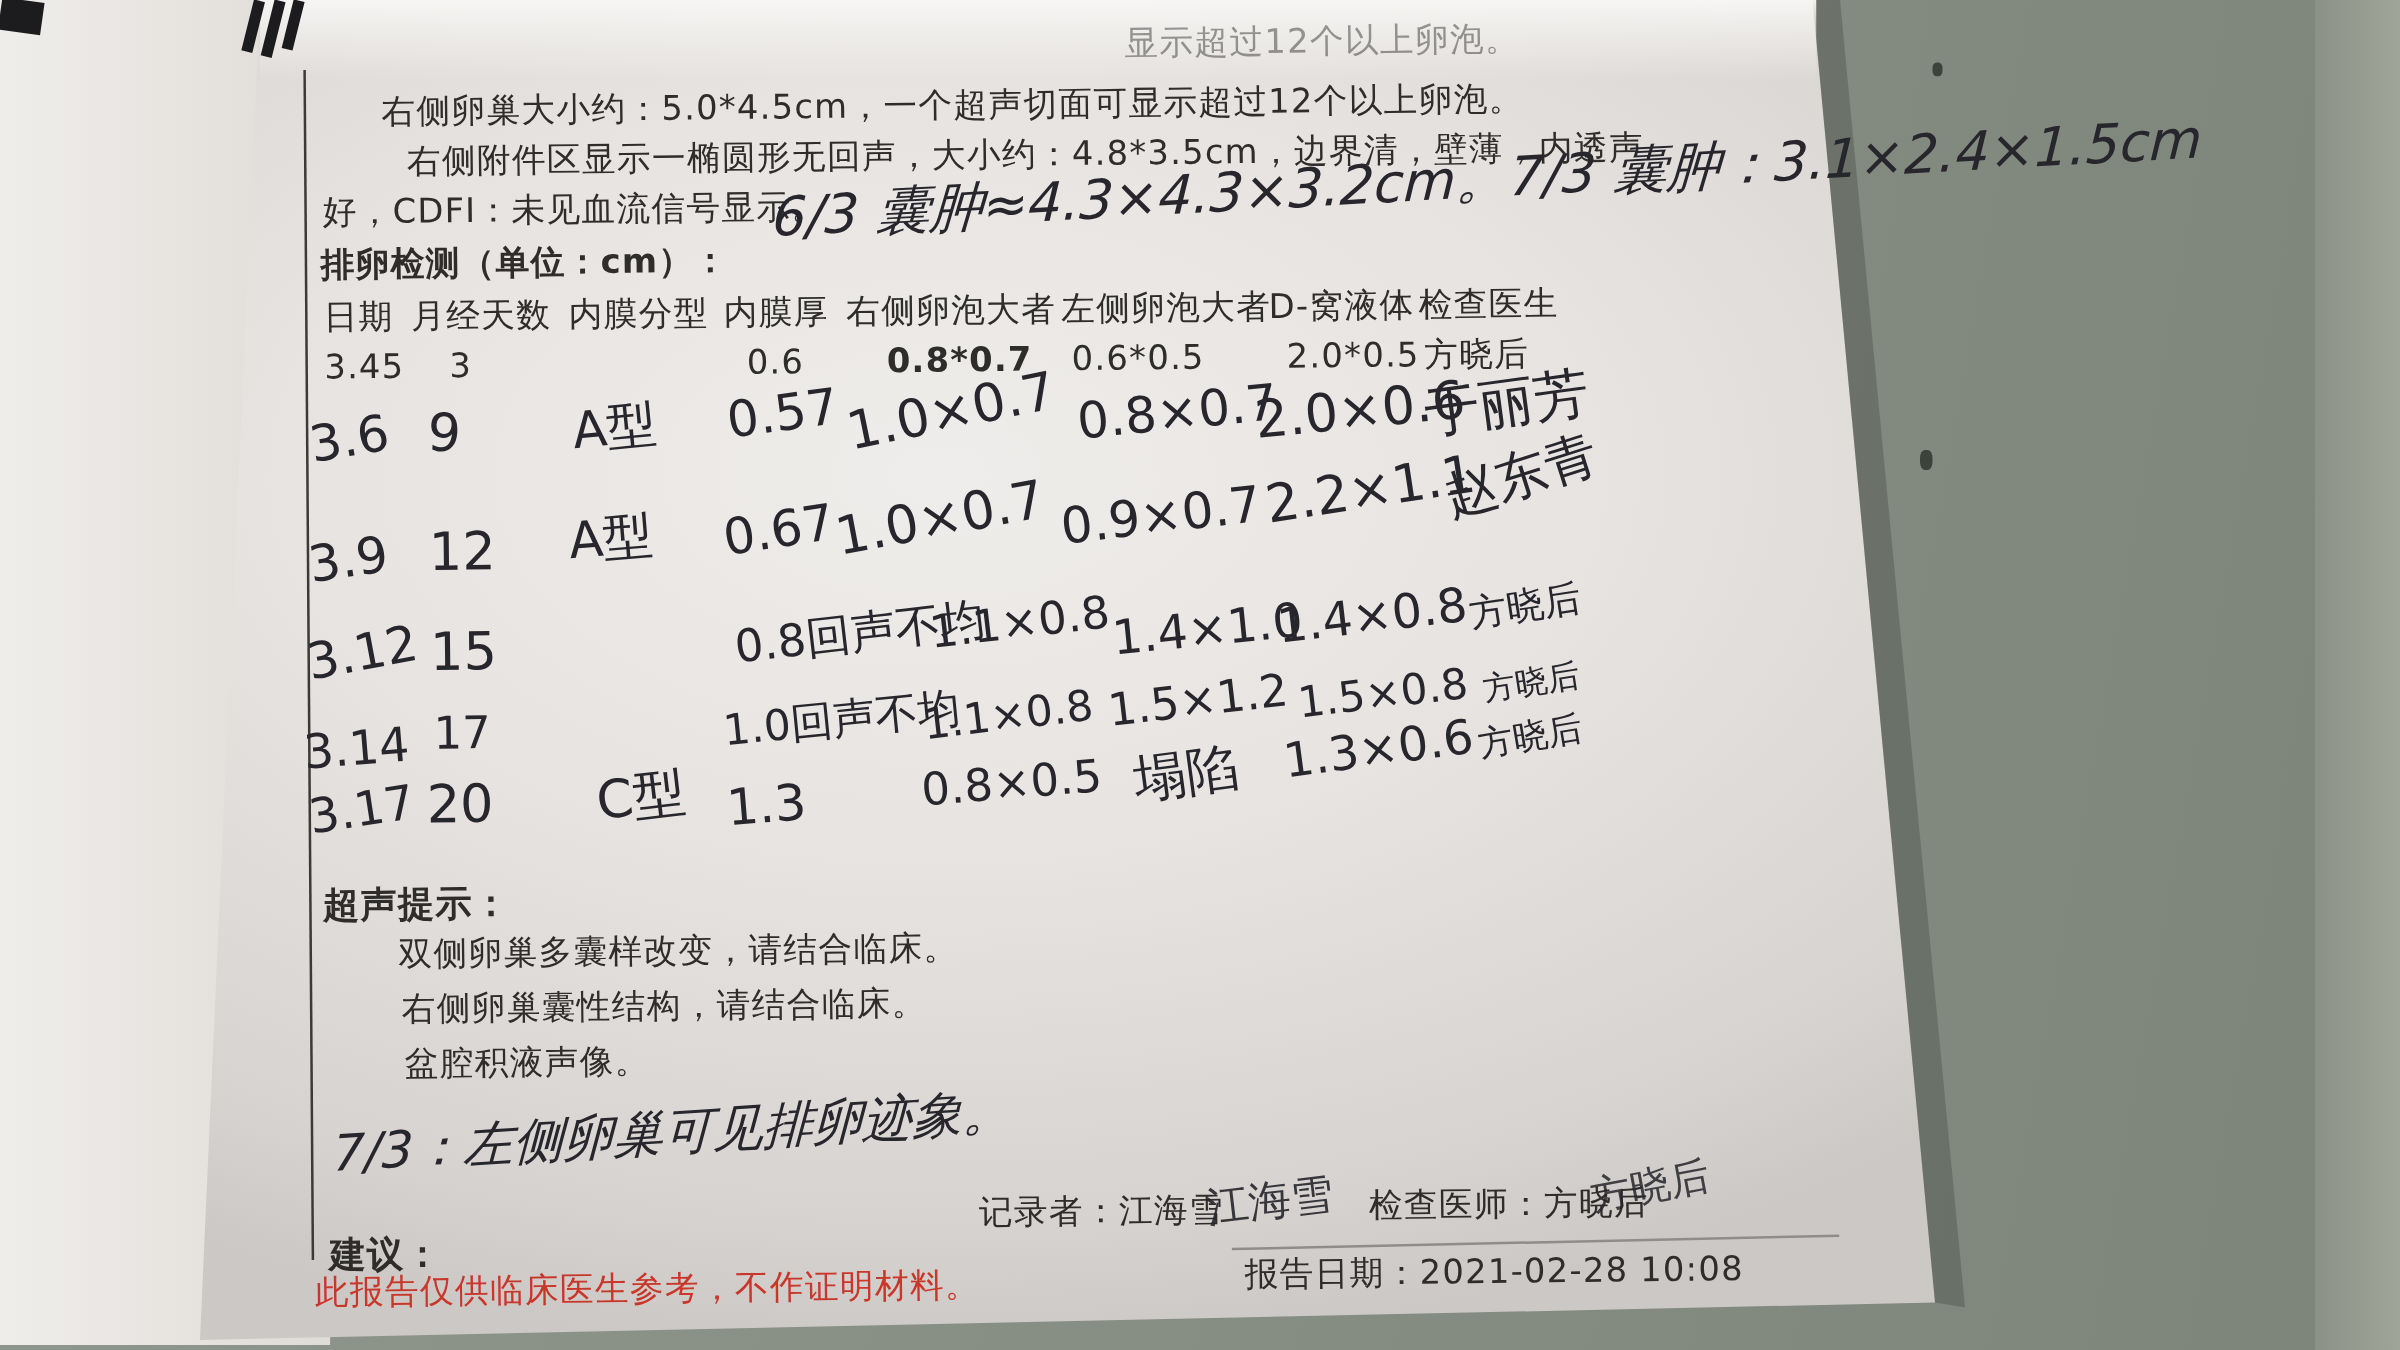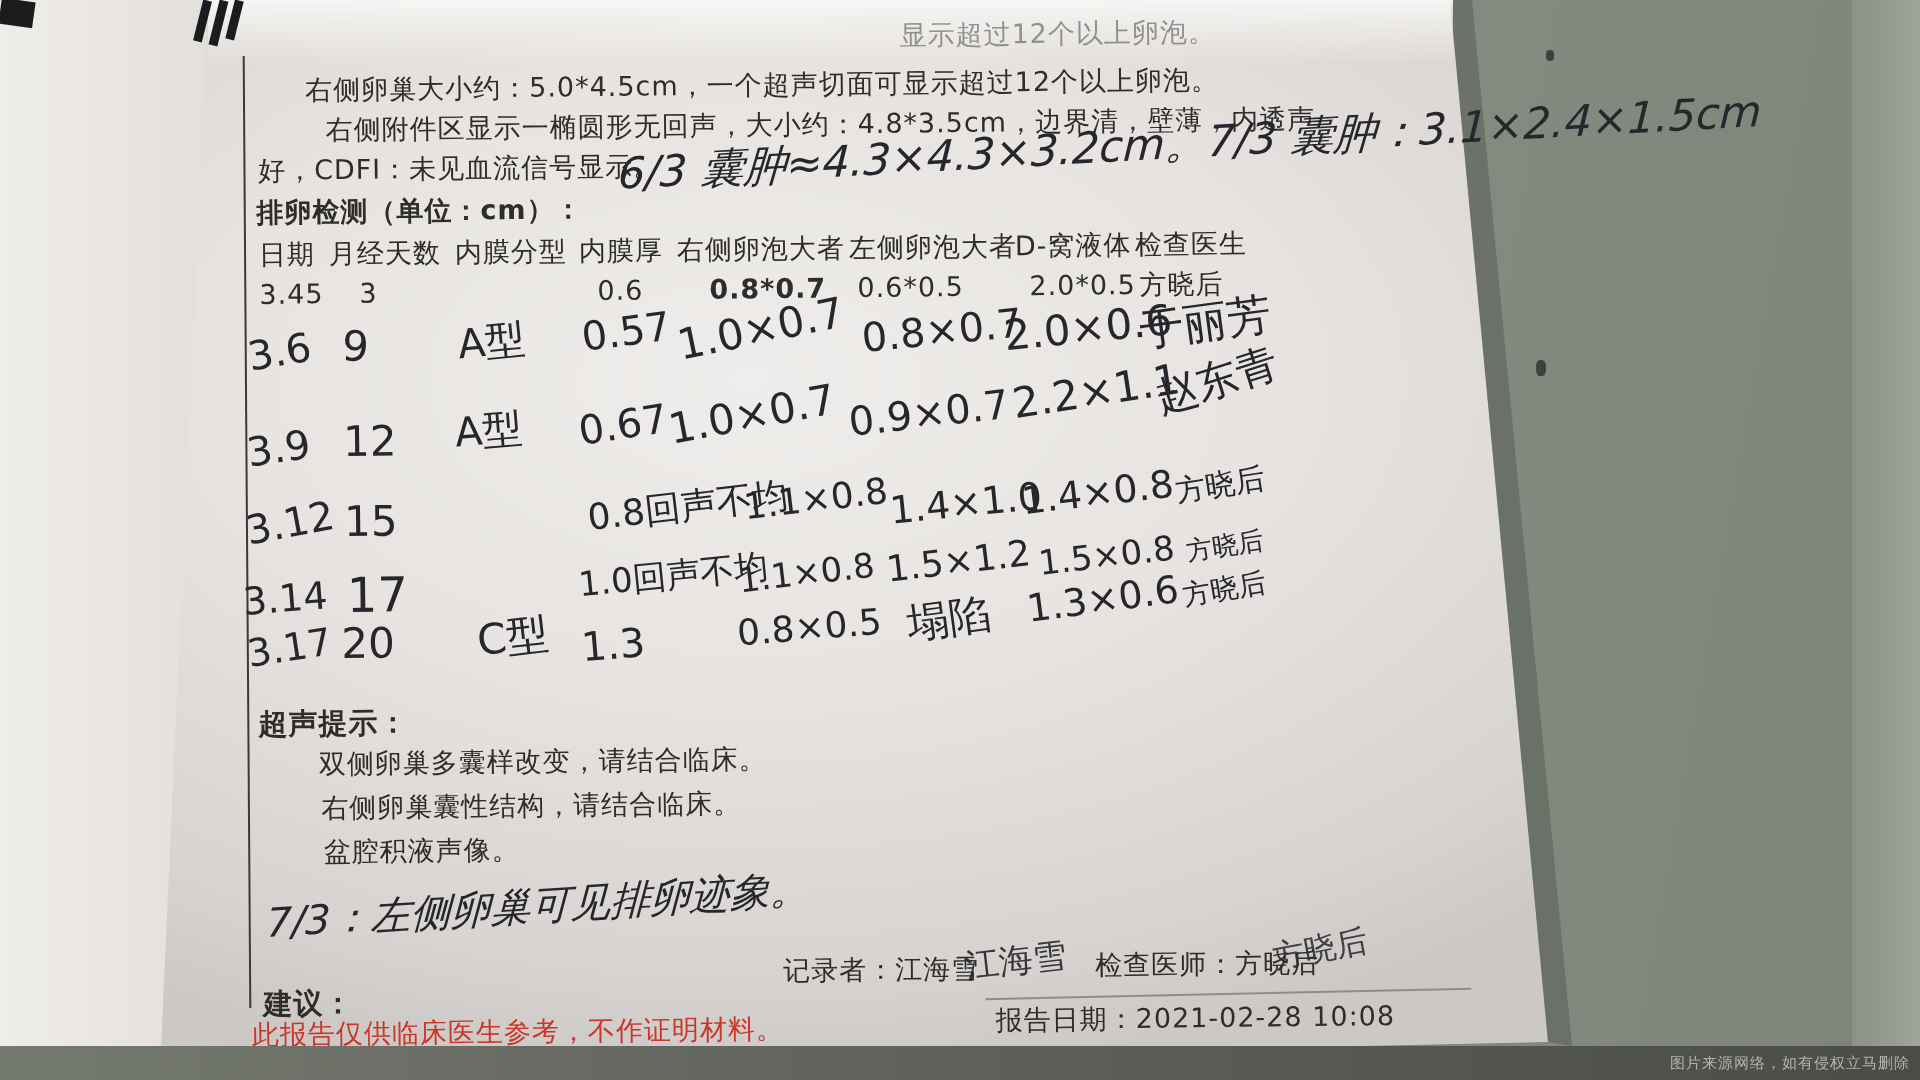--- a/index.html
+++ b/index.html
@@ -109,21 +109,21 @@
 
     <span class="hw" style="left:246px;top:508px;font-size:40px;transform:rotate(-10deg);">3.12</span>
     <span class="hw" style="left:344px;top:498px;font-size:42px;">15</span>
     <span class="hw" style="left:588px;top:498px;font-size:36px;transform:rotate(-6deg);">0.8回声不均</span>
     <span class="hw" style="left:744px;top:492px;font-size:36px;transform:rotate(-6deg);">1.1×0.8</span>
     <span class="hw" style="left:890px;top:496px;font-size:38px;transform:rotate(-5deg);">1.4×1.0</span>
     <span class="hw" style="left:1022px;top:488px;font-size:38px;transform:rotate(-6deg);">1.4×0.8</span>
     <span class="hw" style="left:1176px;top:482px;font-size:30px;transform:rotate(-8deg);">方晓后</span>
 
     <span class="hw" style="left:242px;top:580px;font-size:38px;transform:rotate(-4deg);">3.14</span>
-    <span class="hw" style="left:346px;top:568px;font-size:48px;">17</span>
+    <span class="hw" style="left:346px;top:568px;font-size:36px;">17</span>
     <span class="hw" style="left:578px;top:566px;font-size:34px;transform:rotate(-5deg);">1.0回声不均</span>
     <span class="hw" style="left:738px;top:566px;font-size:34px;transform:rotate(-6deg);">1.1×0.8</span>
     <span class="hw" style="left:886px;top:556px;font-size:36px;transform:rotate(-6deg);">1.5×1.2</span>
     <span class="hw" style="left:1038px;top:552px;font-size:34px;transform:rotate(-6deg);">1.5×0.8</span>
     <span class="hw" style="left:1186px;top:545px;font-size:26px;transform:rotate(-8deg);">方晓后</span>
 
     <span class="hw" style="left:246px;top:632px;font-size:38px;transform:rotate(-8deg);">3.17</span>
     <span class="hw" style="left:340px;top:620px;font-size:42px;">20</span>
     <span class="hw" style="left:476px;top:616px;font-size:42px;transform:rotate(-6deg);">C型</span>
     <span class="hw" style="left:580px;top:628px;font-size:40px;transform:rotate(-4deg);">1.3</span>
@@ -151,17 +151,14 @@
     <span class="pt pt-bold" style="left:258px;top:986px;font-size:29px;">建议：</span>
 
     <div class="divider" style="left:980px;top:1004px;width:486px;transform:rotate(-0.6deg);"></div>
 
     <span class="pt red" style="left:246px;top:1018px;">此报告仅供临床医生参考，不作证明材料。</span>
     <div class="pt" style="left:990px;top:1012px;">
       <span>报告日期：</span><span>2021-02-28 10:08</span>
     </div>
   </div>
 
-  <div class="wm-band">
-    <span class="wm-text">图片来源网络，如有侵权立马删除</span>
-  </div>
 
 </div>
 
 </body></html>

